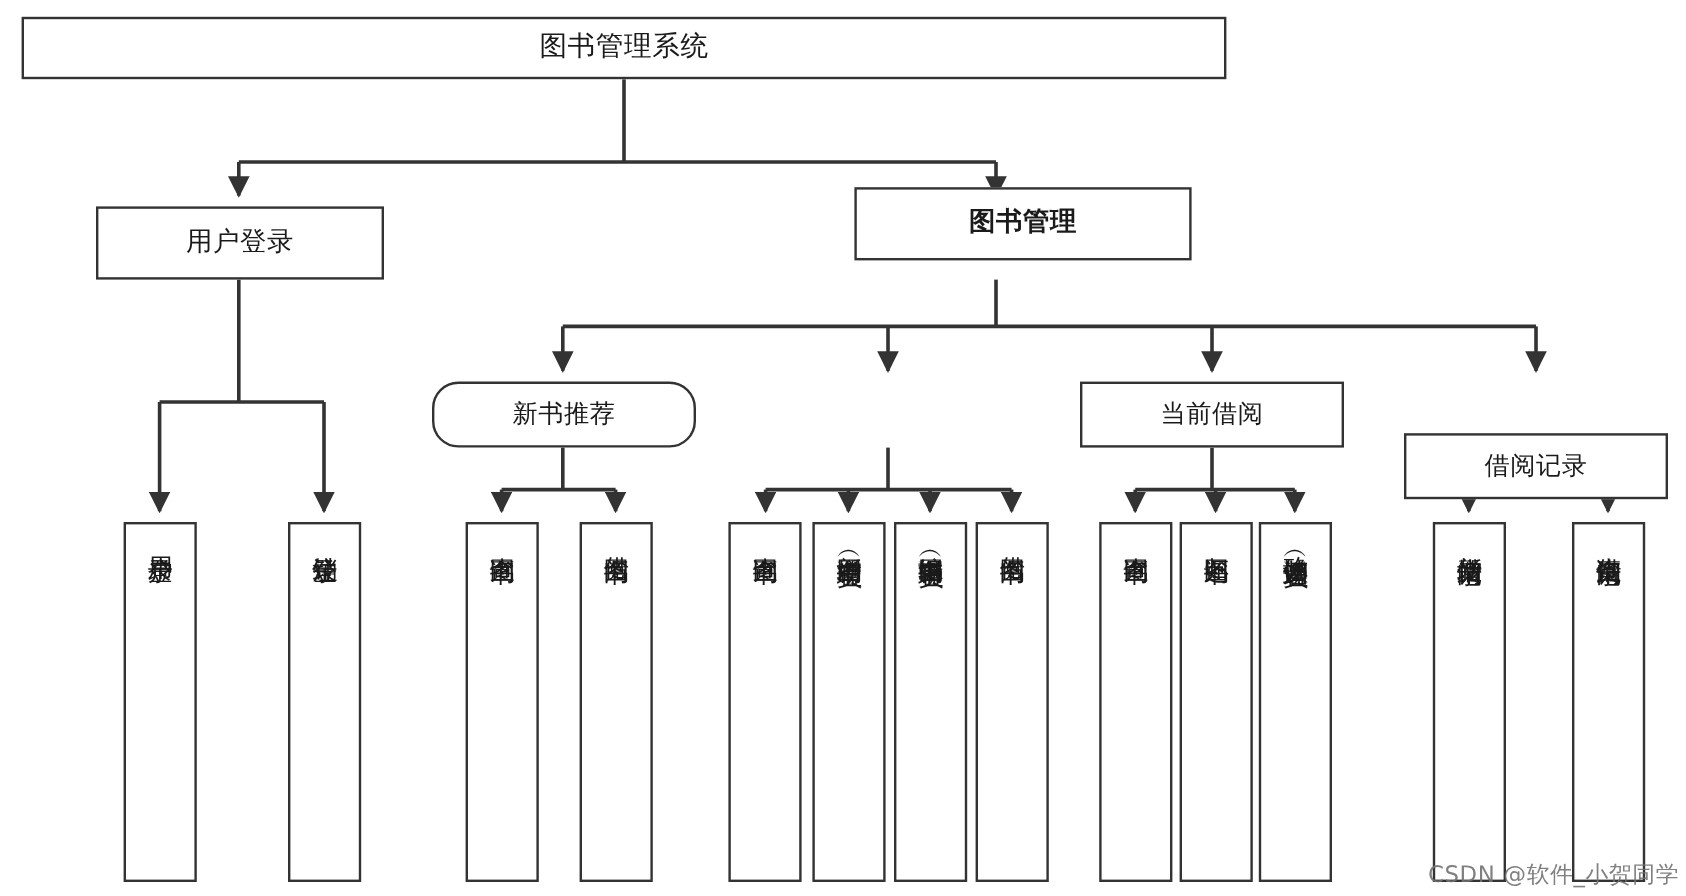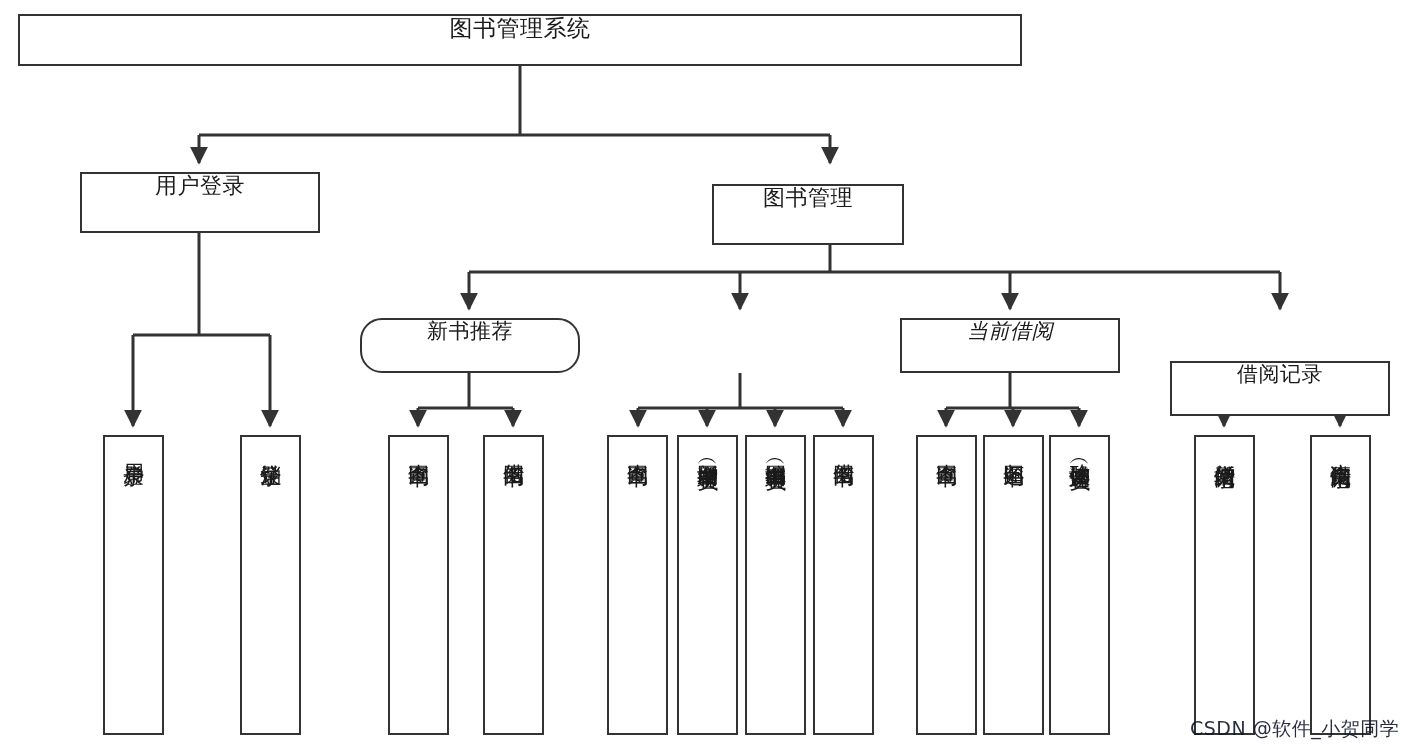--- a/index.html
+++ b/index.html
@@ -25,20 +25,21 @@
     width: 1405px;
     height: 747px;
     pointer-events: none;
   }
   .node {
     position: absolute;
     box-sizing: border-box;
     background: #ffffff;
     border: 2.5px solid #333333;
     display: flex;
+    align-items: center;
     justify-content: center;
     color: #1a1a1a;
   }
   .node .label {
     display: block;
     text-align: center;
     line-height: 1.12;
     letter-spacing: 0.5px;
   }
   .node.root .label      { font-size: 23px; }
@@ -56,21 +57,21 @@
     line-height: 1.26;
     letter-spacing: 1px;
     white-space: nowrap;
   }
   .node.leaf.tall-text {
     align-items: flex-start;
   }
   .watermark {
     position: absolute;
     font-size: 19px;
-    color: #0f172a;
+    color: #737373;
     white-space: nowrap;
     letter-spacing: 0.5px;
     opacity: 0.9;
   }
 </style>
 </head>
 <body>
 
 <div id="diagram-root">
 
@@ -124,28 +125,28 @@
     </g>
   </svg>
 
   <div class="node root" style="left:18px; top:14px; width:1004px; height:52px;">
     <span class="label">图书管理系统</span>
   </div>
 
   <div class="node level2" style="left:80px; top:172px; width:240px; height:61px;">
     <span class="label">用户登录</span>
   </div>
-  <div class="node level2" style="left:712px; top:184px; width:192px; height:61px;">
+  <div class="node level2" style="left:712px; top:156px; width:281px; height:61px;font-weight:bold;">
     <span class="label">图书管理</span>
   </div>
 
   <div class="node level3" style="left:360px; top:318px; width:220px; height:55px;border-radius:22px;">
     <span class="label">新书推荐</span>
   </div>
-  <div class="node level3" style="left:900px; top:318px; width:220px; height:55px;font-style:italic;">
+  <div class="node level3" style="left:900px; top:318px; width:220px; height:55px;">
     <span class="label">当前借阅</span>
   </div>
   <div class="node level3" style="left:1170px; top:318px; width:220px; height:55px;margin-top:43px;">
     <span class="label">借阅记录</span>
   </div>
 
   <div class="node leaf" style="left:103px; top:435px; width:61px; height:300px;">
     <span class="label">用户登录</span>
   </div>
   <div class="node leaf" style="left:240px; top:435px; width:61px; height:300px;">

